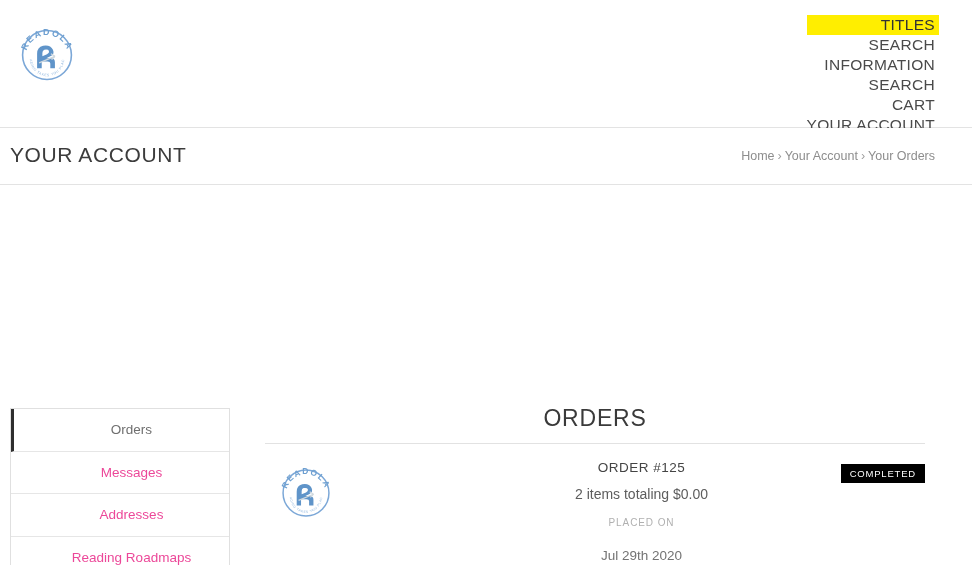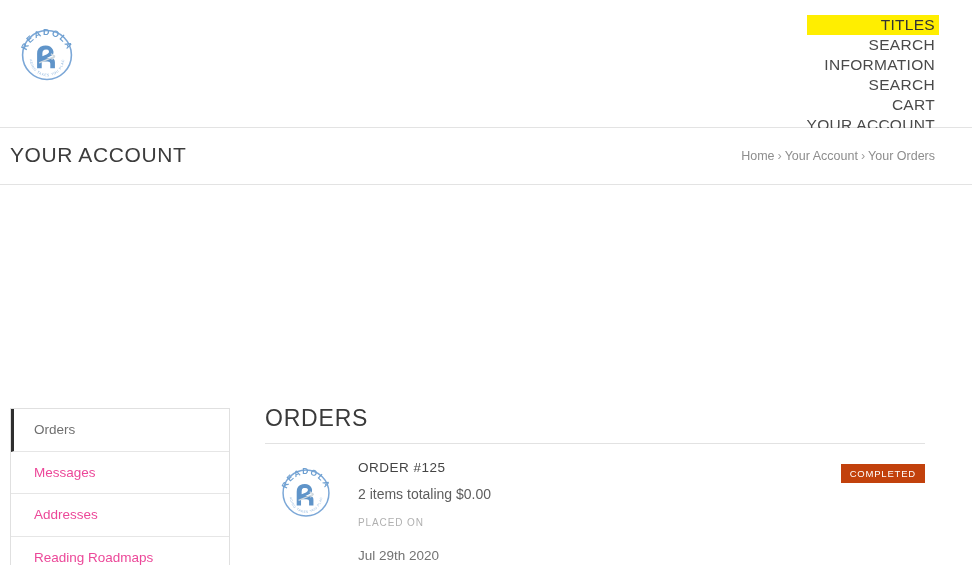--- a/index.html
+++ b/index.html
@@ -70,20 +70,21 @@
     white-space: nowrap;
   }
   .breadcrumb a { color: #8d8d8d; text-decoration: none; }
   .breadcrumb .sep { margin: 0 3px; color: #9d9d9d; }
 
   
   .body-wrap {
     position: relative;
     padding-top: 30px;
     height: 379px;
+    text-align: center;
   }
 
   
   .sidebar {
     position: absolute;
     left: 10px; top: 223px;
     width: 220px;
     border: 1px solid #e0e0e0;
     background: #fff;
   }
@@ -157,21 +158,21 @@
     margin-bottom: 20px;
   }
   .placed-date {
     font-size: 13.5px;
     color: #737373;
   }
 
   .status-badge {
     position: absolute;
     right: 0; top: 20px;
-    background: #c2410c;
+    background: #000000;
     color: #fff;
     font-size: 9.5px;
     letter-spacing: 0.8px;
     padding: 4px 9px 4px 9px;
     line-height: 11px;
     white-space: nowrap;
   }
 </style>
 </head>
 <body>

